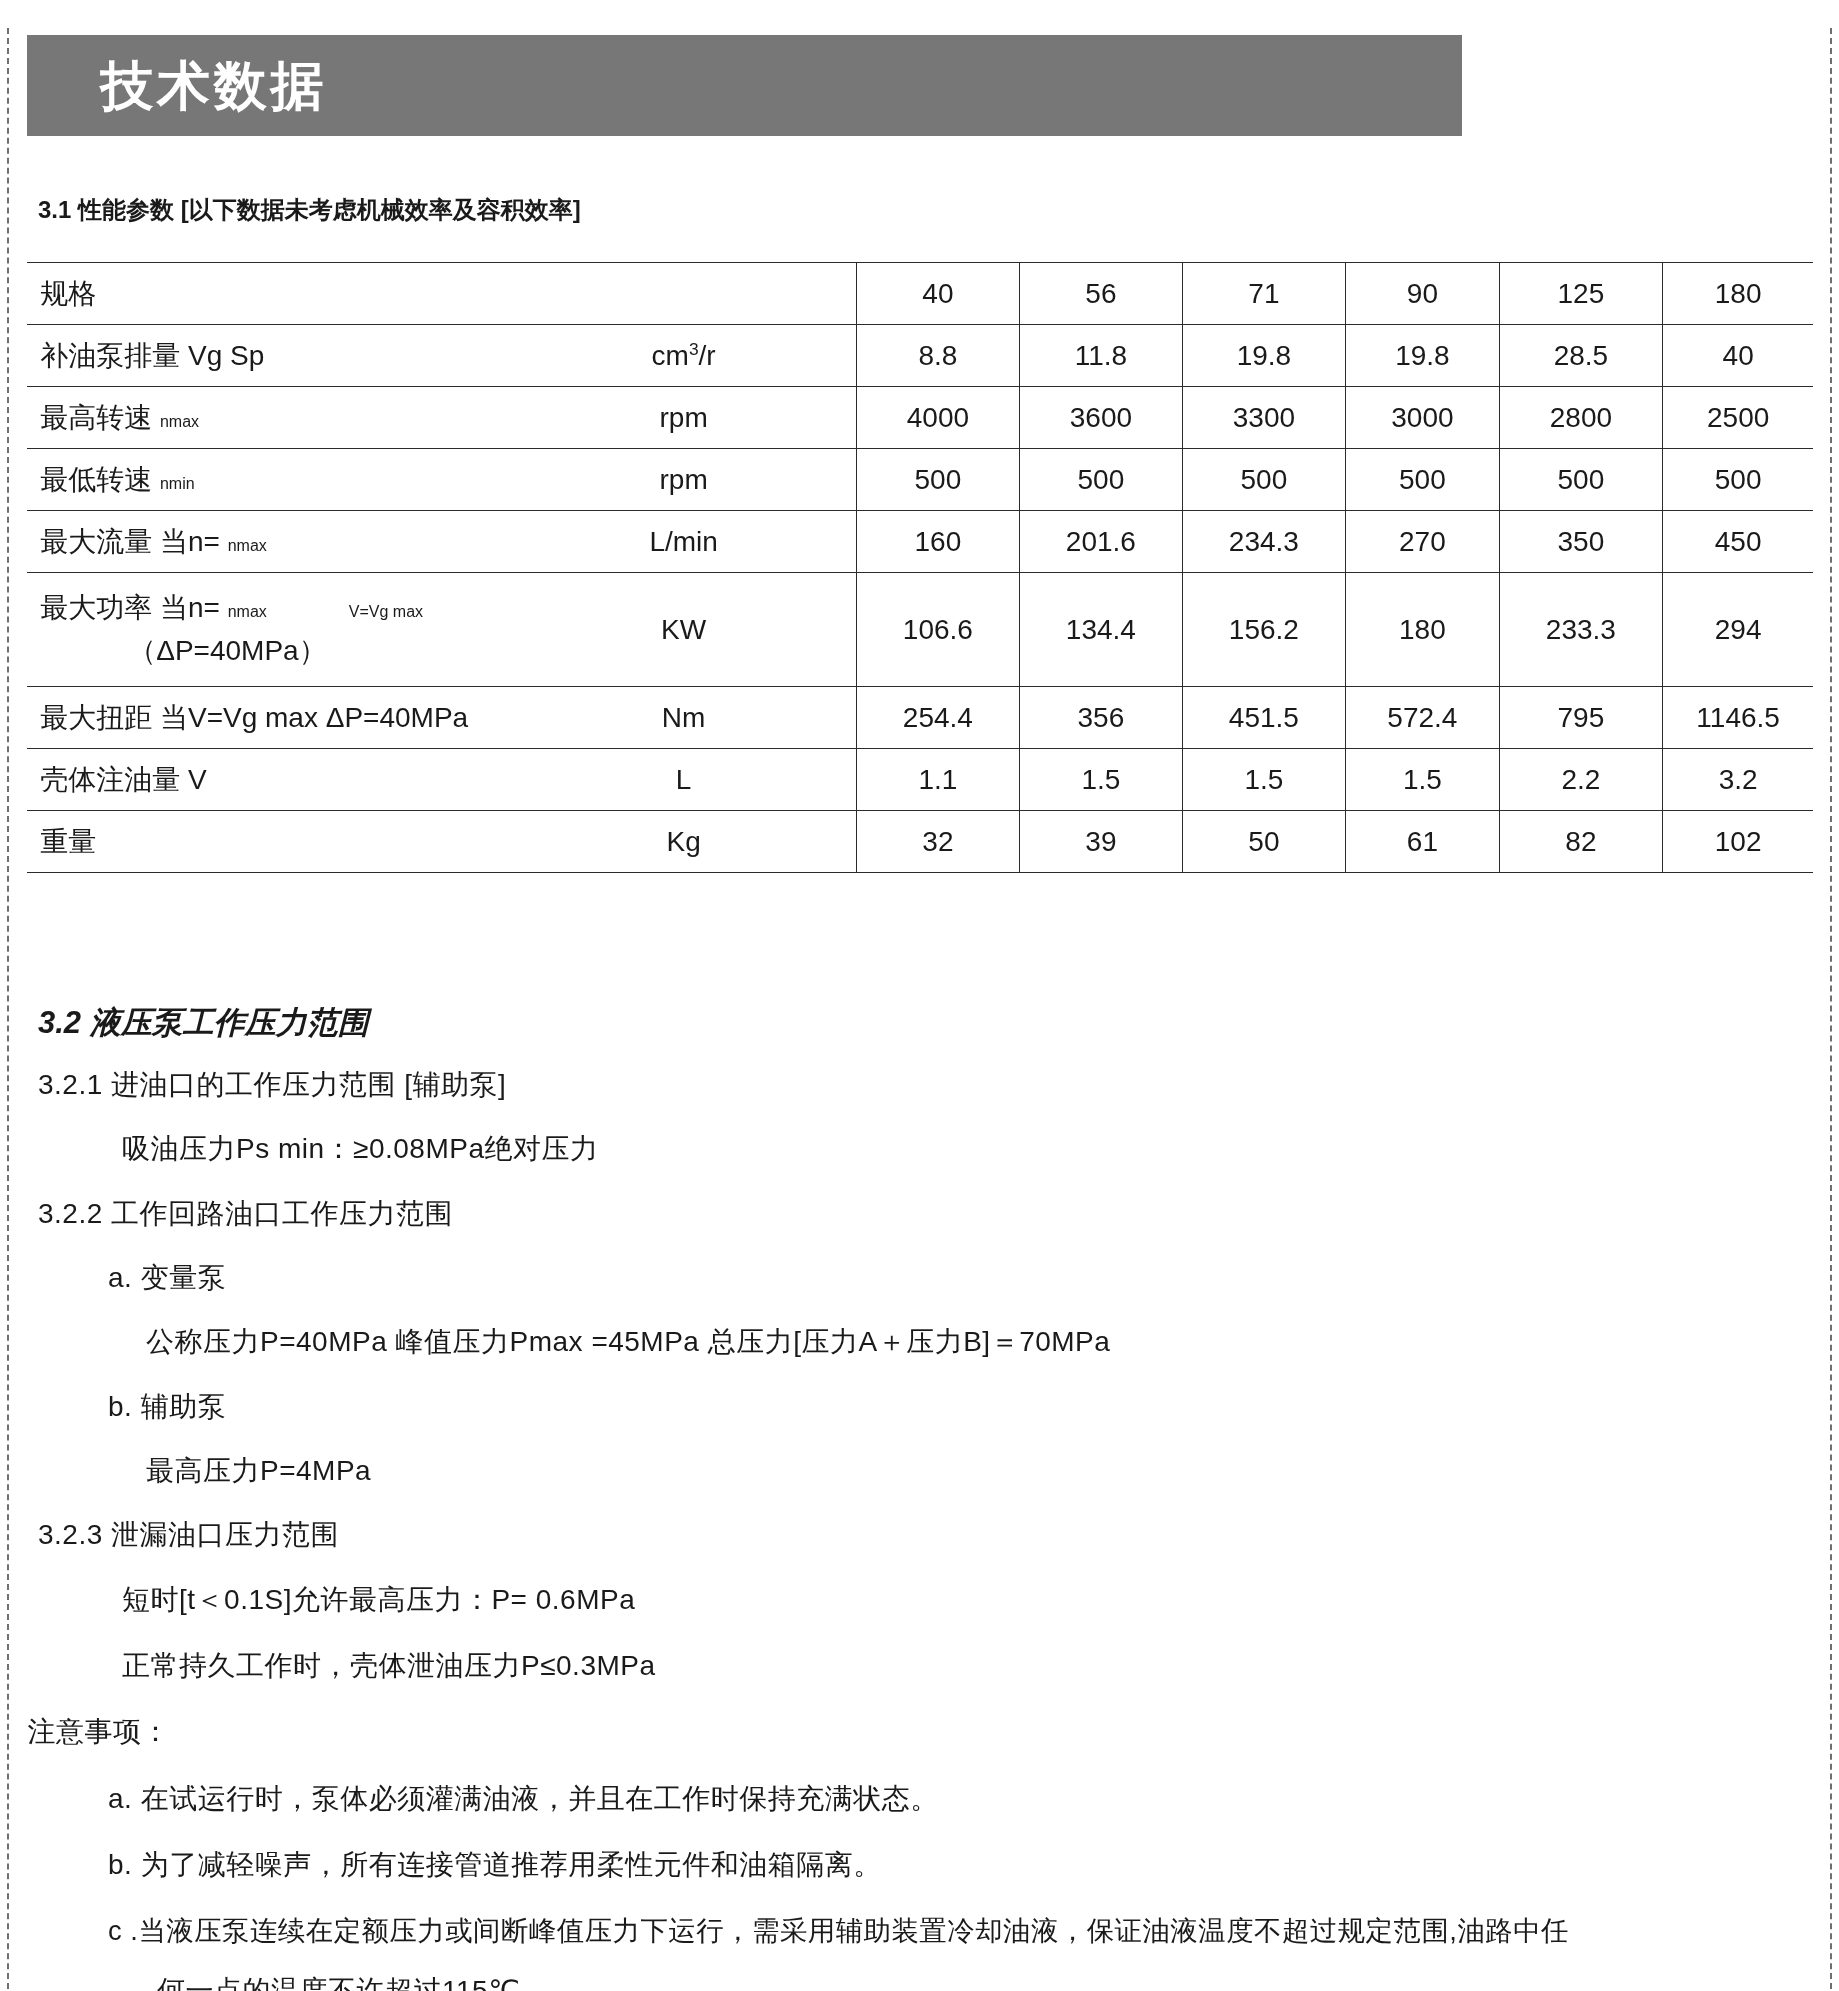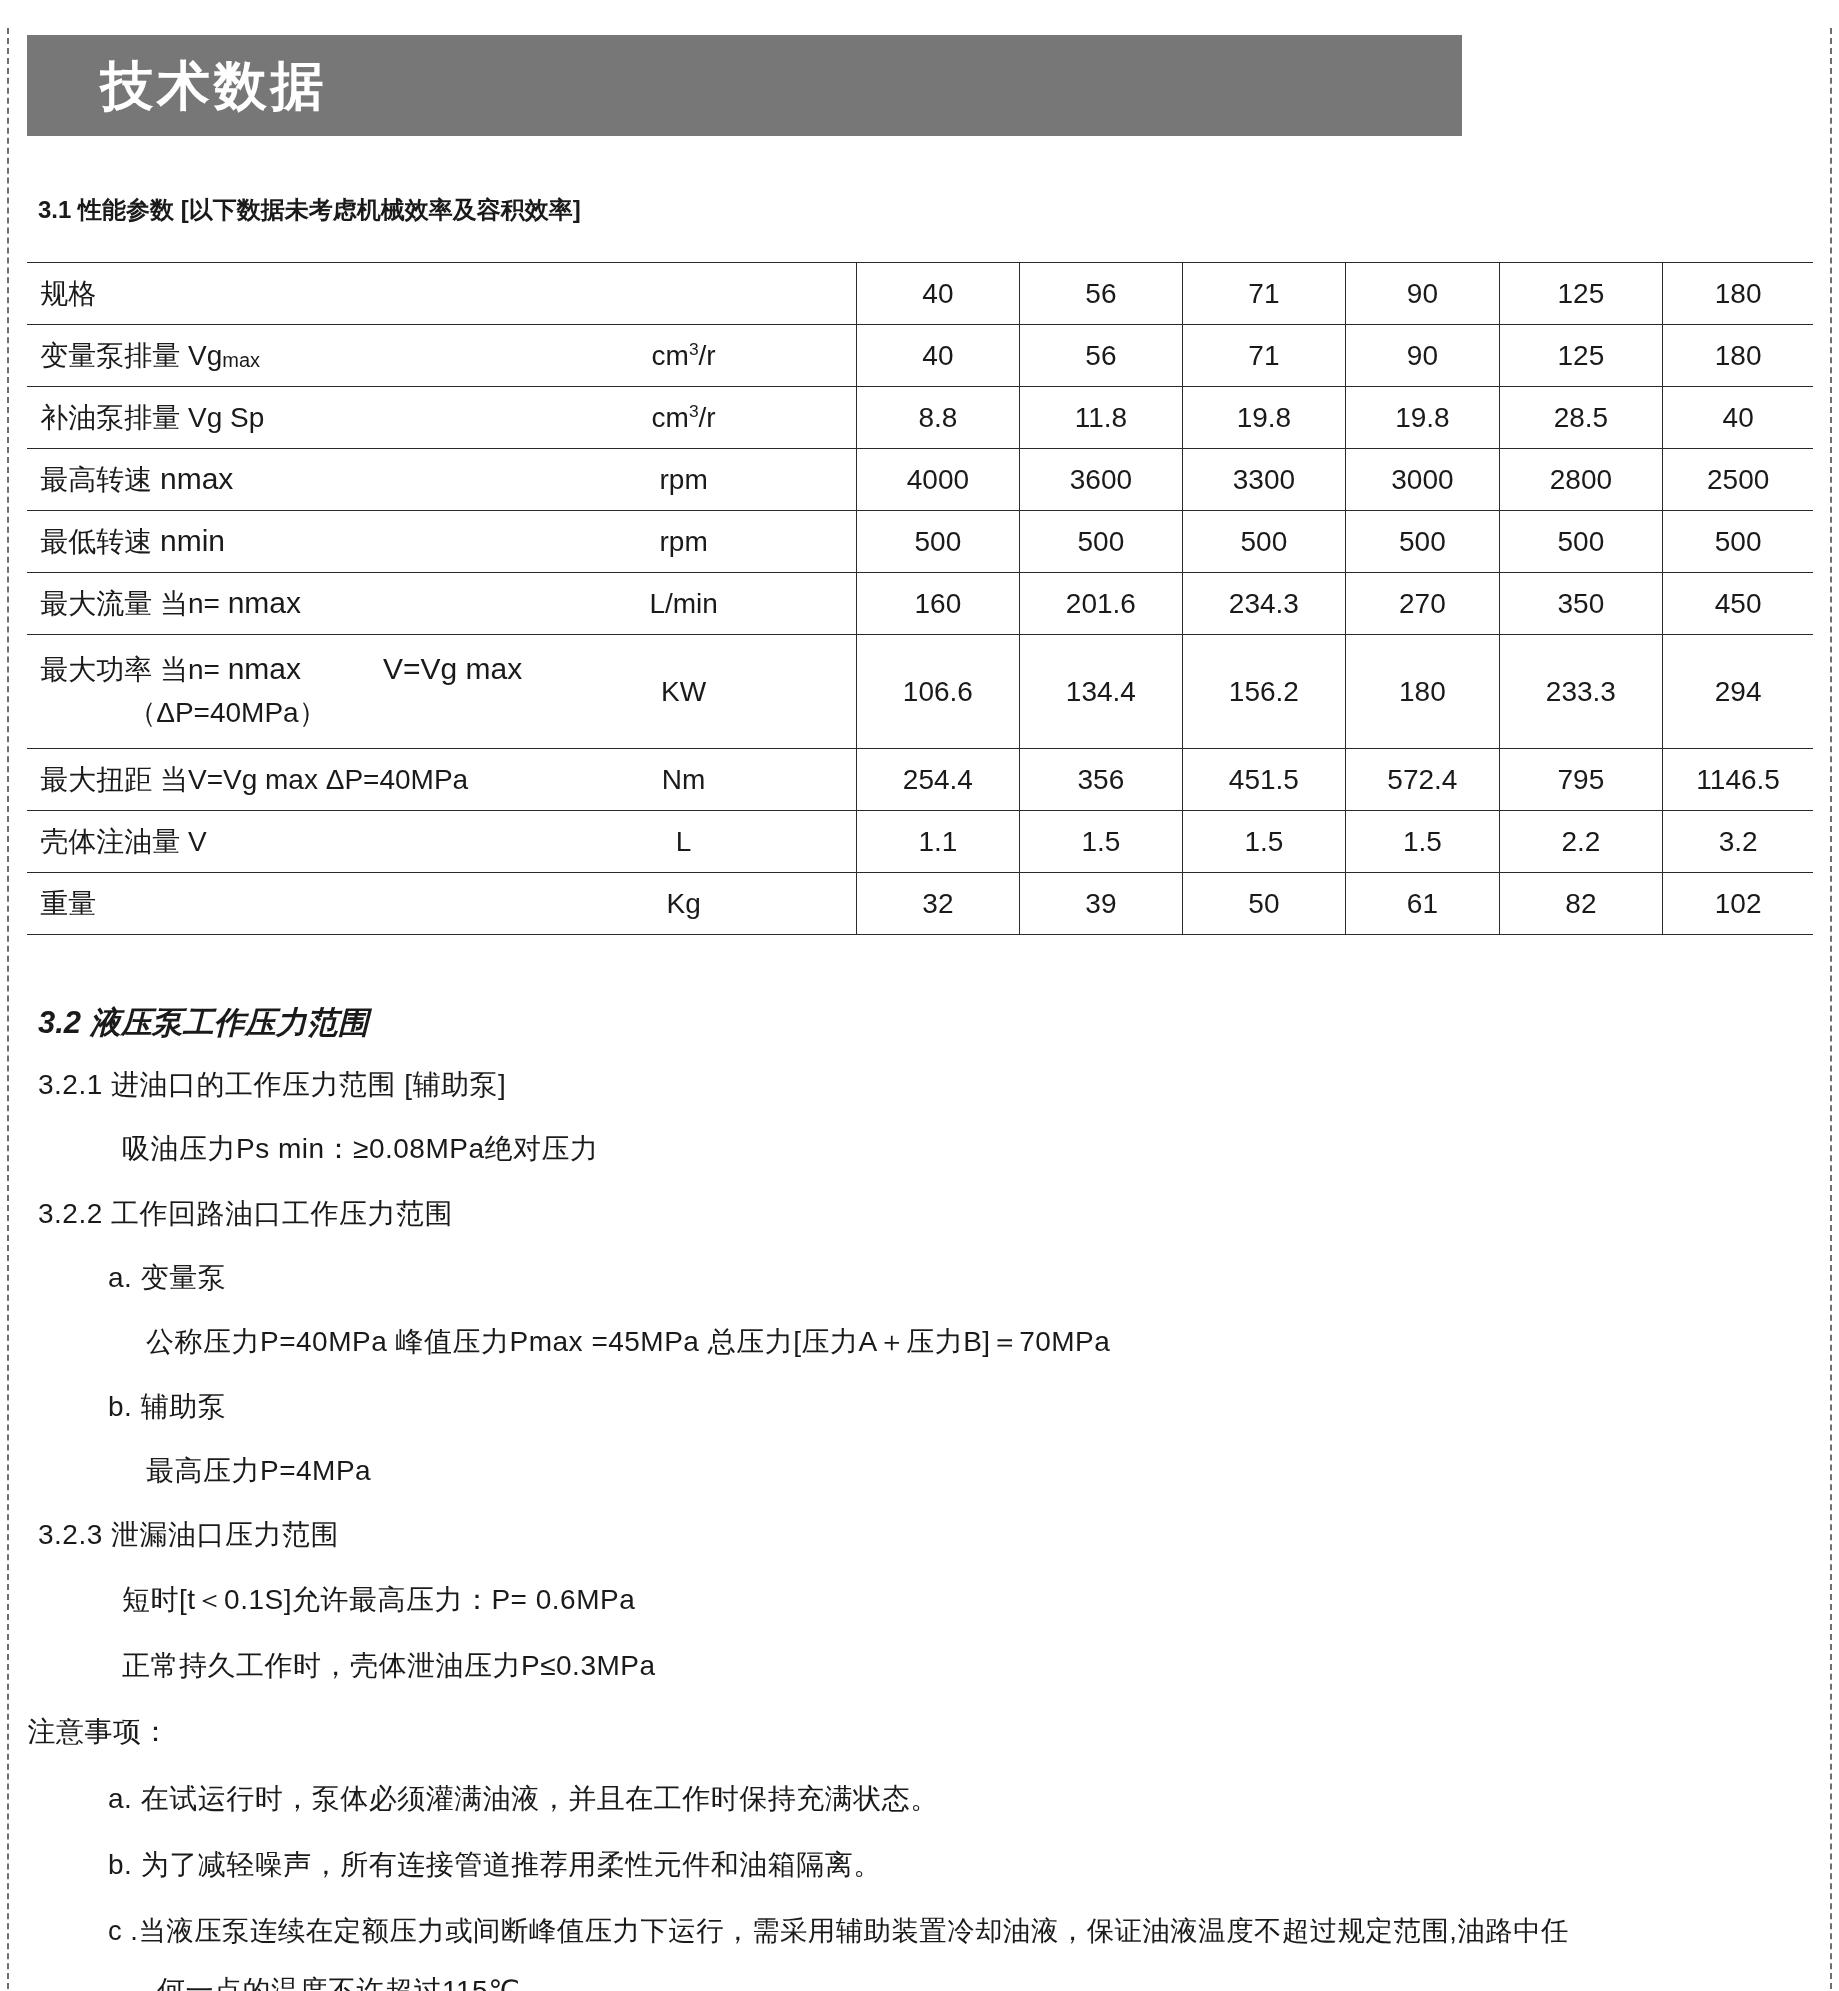--- a/index.html
+++ b/index.html
@@ -98,21 +98,21 @@
   }
   table.spec td.val {
     text-align: center;
     border-left: 1.8px solid #2b2b2b;
     white-space: nowrap;
   }
   table.spec td.val:first-of-type { border-left: 1.8px solid #2b2b2b; }
   table.spec tr.tall td { height: 113px; }
   .sub { font-size: 20px; vertical-align: baseline; position: relative; top: 2.7px; }
   .sup3 { font-size: 17.4px; vertical-align: super; }
-  .cond-sm { font-size: 30px; }
+  .cond-sm { font-size: 16px; }
   .pw-line2 { display: block; margin-top: 5.5px; padding-left: 88px; font-size: 28px;}
   .pw-line1 { display: block; }
   .gap-v { display: inline-block; width: 82px; }
 
   
   .sec32-head {
     position: absolute;
     left: 38px;
     top: 974px;
     font-size: 31px;
@@ -174,30 +174,20 @@
           <td class="label">规格</td>
           <td class="unit"></td>
           <td class="val">40</td>
           <td class="val">56</td>
           <td class="val">71</td>
           <td class="val">90</td>
           <td class="val">125</td>
           <td class="val">180</td>
         </tr>
 
-        <tr>
-          <td class="label"><span>变量泵排量  Vg</span><span class="sub">max</span></td>
-          <td class="unit">cm<span class="sup3">3</span>/r</td>
-          <td class="val">40</td>
-          <td class="val">56</td>
-          <td class="val">71</td>
-          <td class="val">90</td>
-          <td class="val">125</td>
-          <td class="val">180</td>
-        </tr>
 
         <tr>
           <td class="label">补油泵排量  Vg Sp</td>
           <td class="unit">cm<span class="sup3">3</span>/r</td>
           <td class="val">8.8</td>
           <td class="val">11.8</td>
           <td class="val">19.8</td>
           <td class="val">19.8</td>
           <td class="val">28.5</td>
           <td class="val">40</td>

